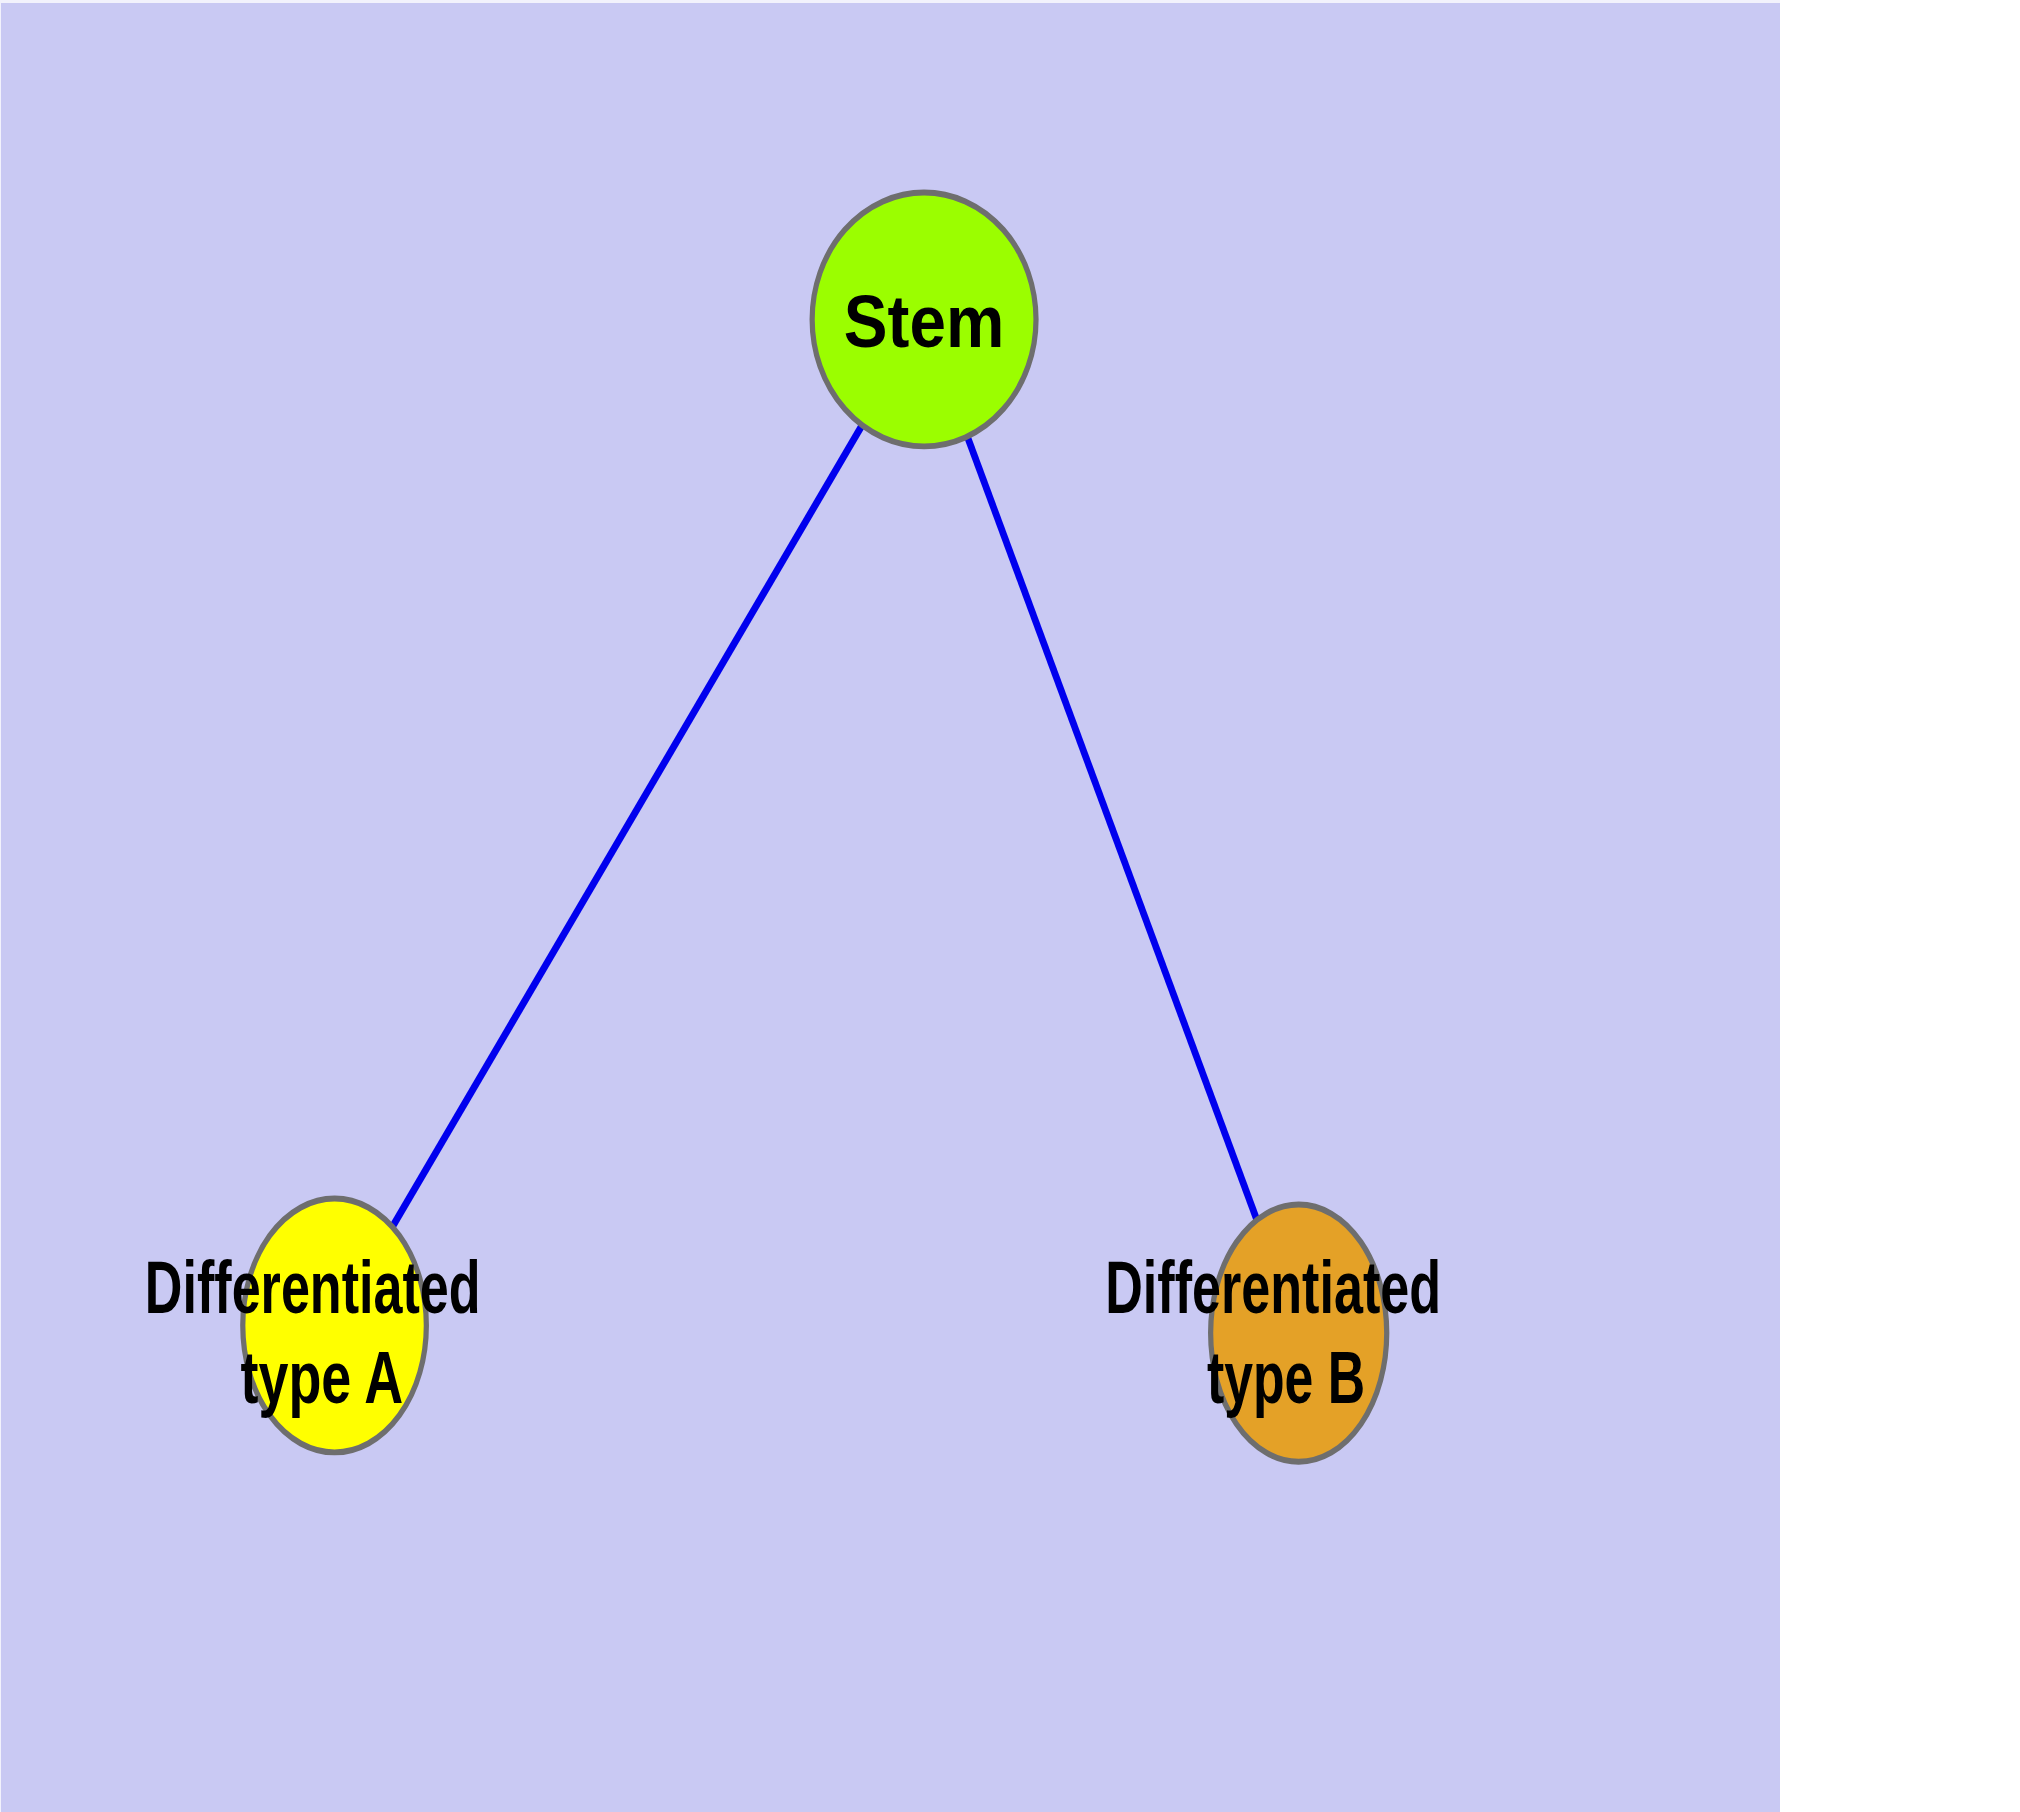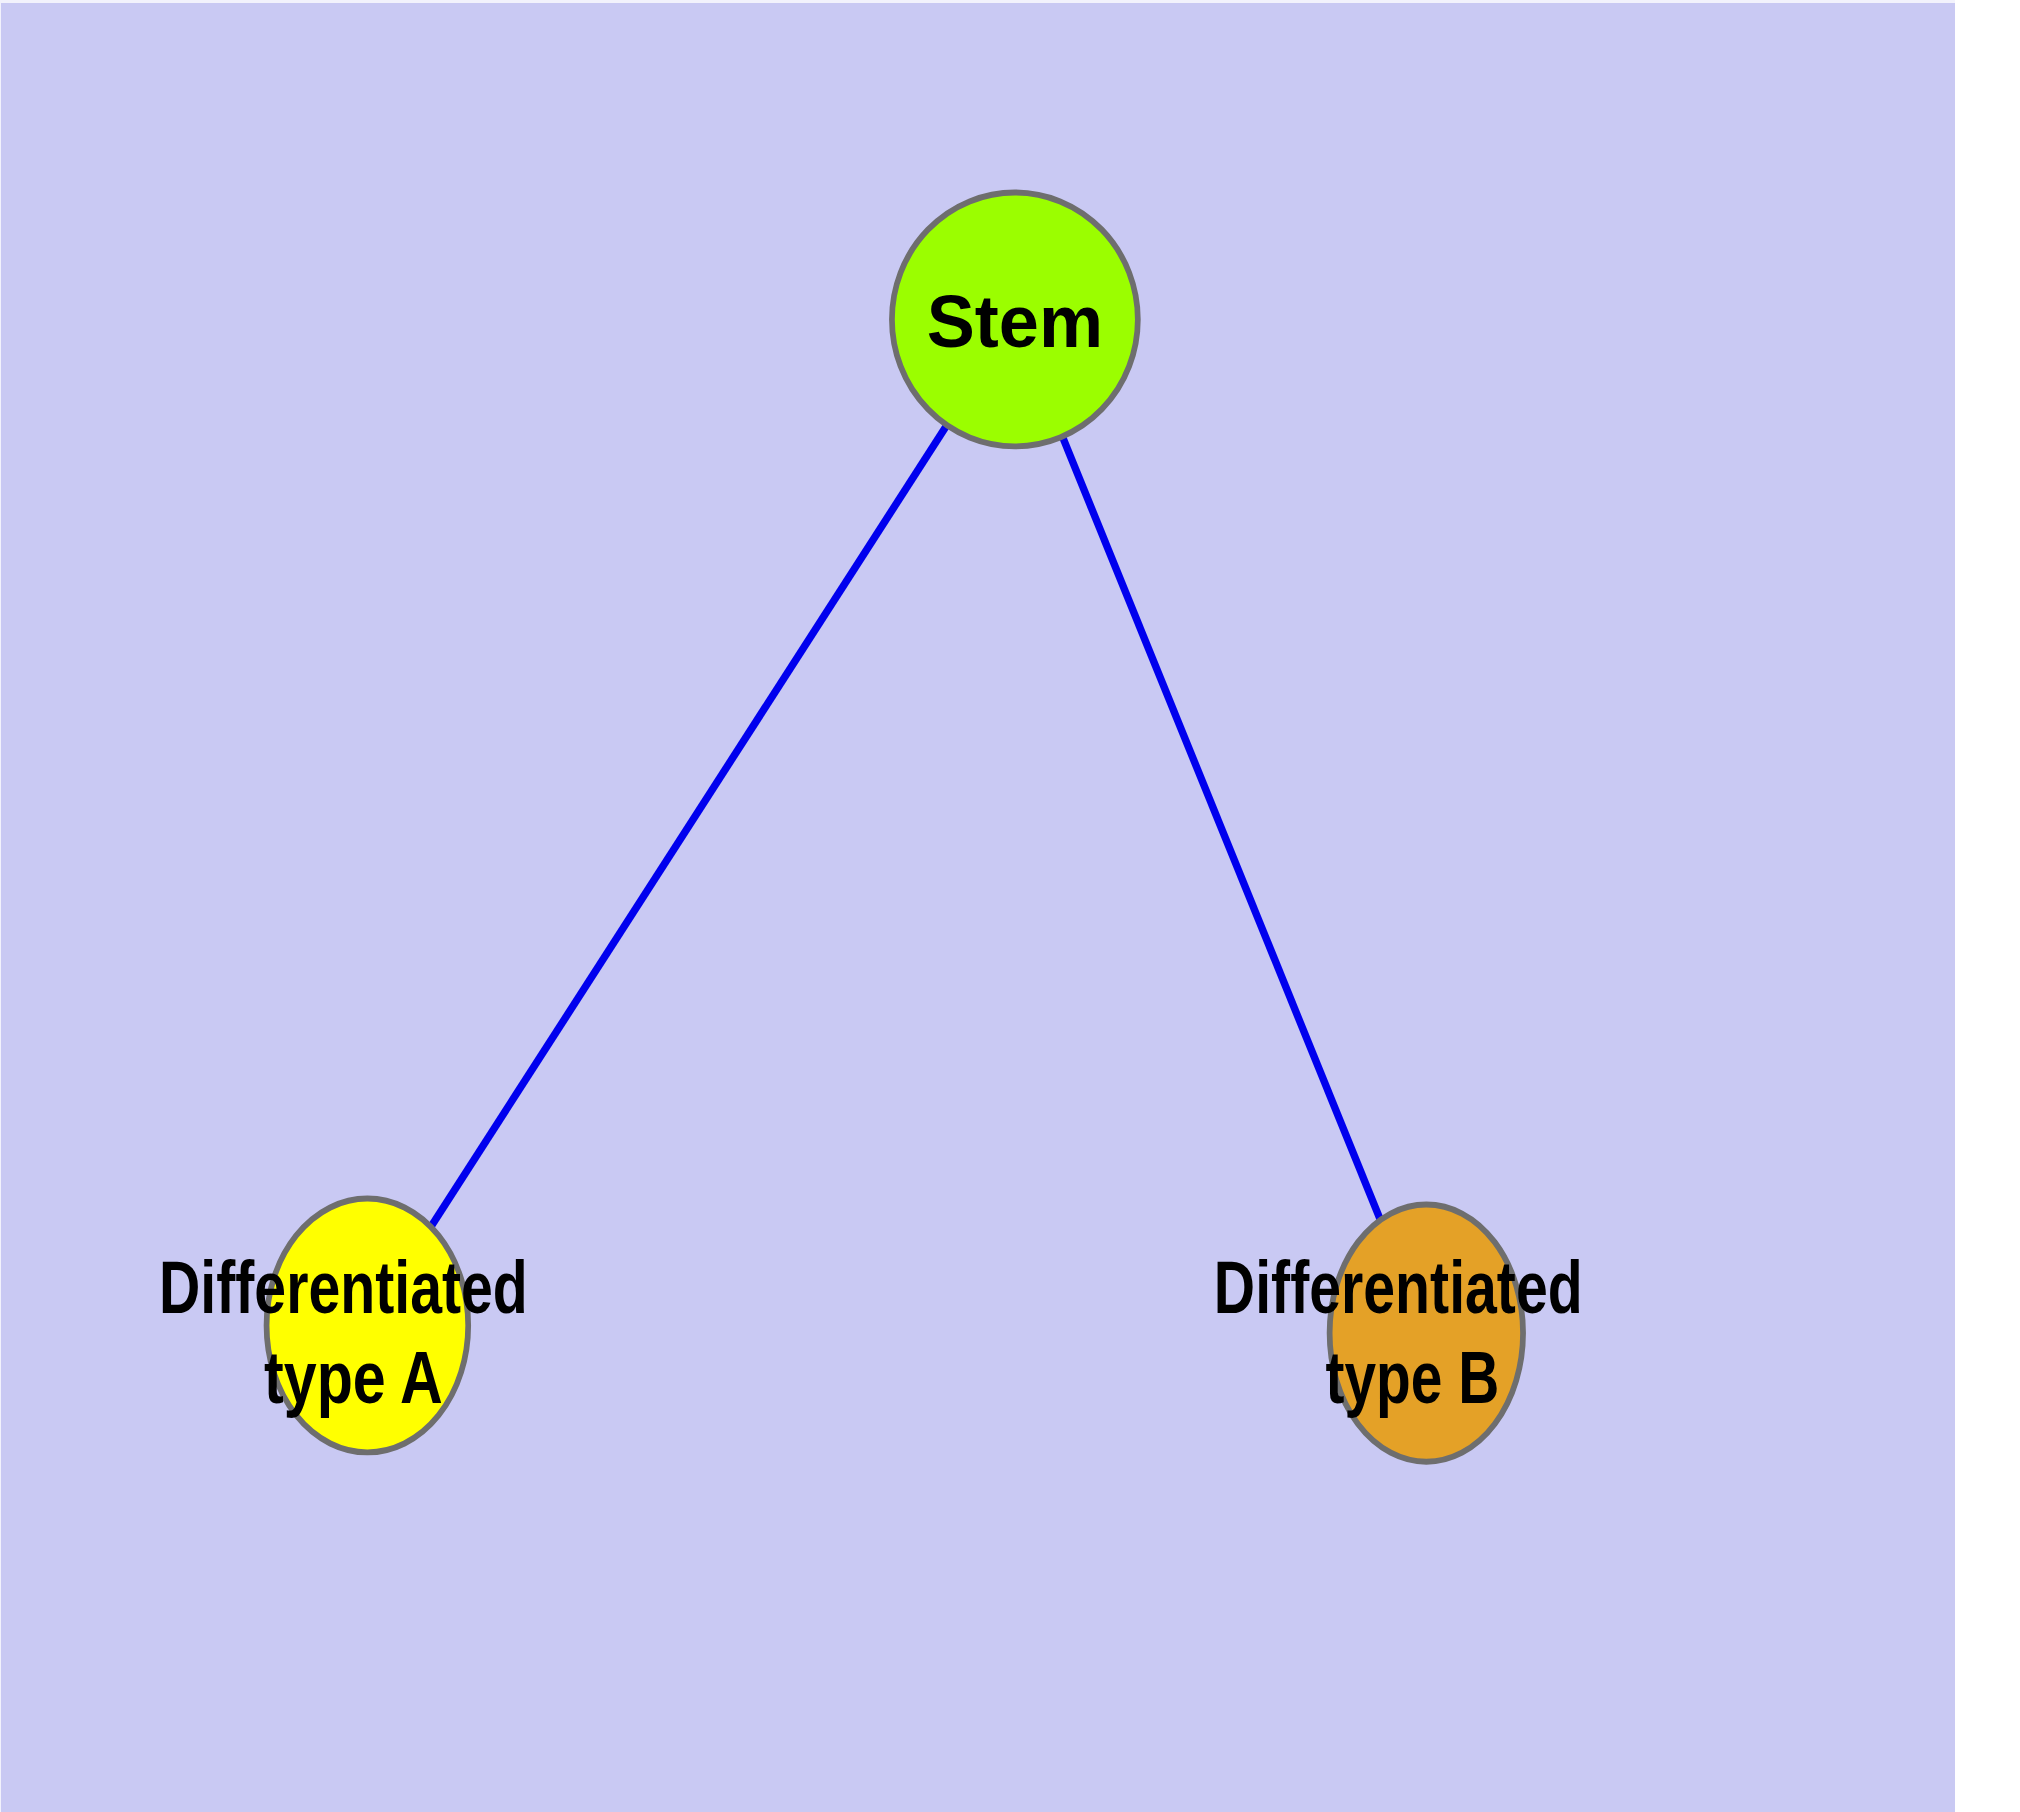--- a/index.html
+++ b/index.html
@@ -2,21 +2,21 @@
 <html style="font-size:13.6px"><head>
 <meta charset="utf-8">
 <style>
   html, body {
     margin: 0;
     padding: 0;
     background: #ffffff;
     font-family: "Liberation Sans", sans-serif;
   }
   .canvas-wrap {
-    width: 1955px;
+    width: 1780px;
     height: 1812px;
     box-sizing: border-box;
     border-top: 3.4px solid #f2f2fc;
     border-left: 1.7px solid #f2f2fc;
   }
   svg.graph {
     display: block;
     width: 100%;
     height: 100%;
   }

